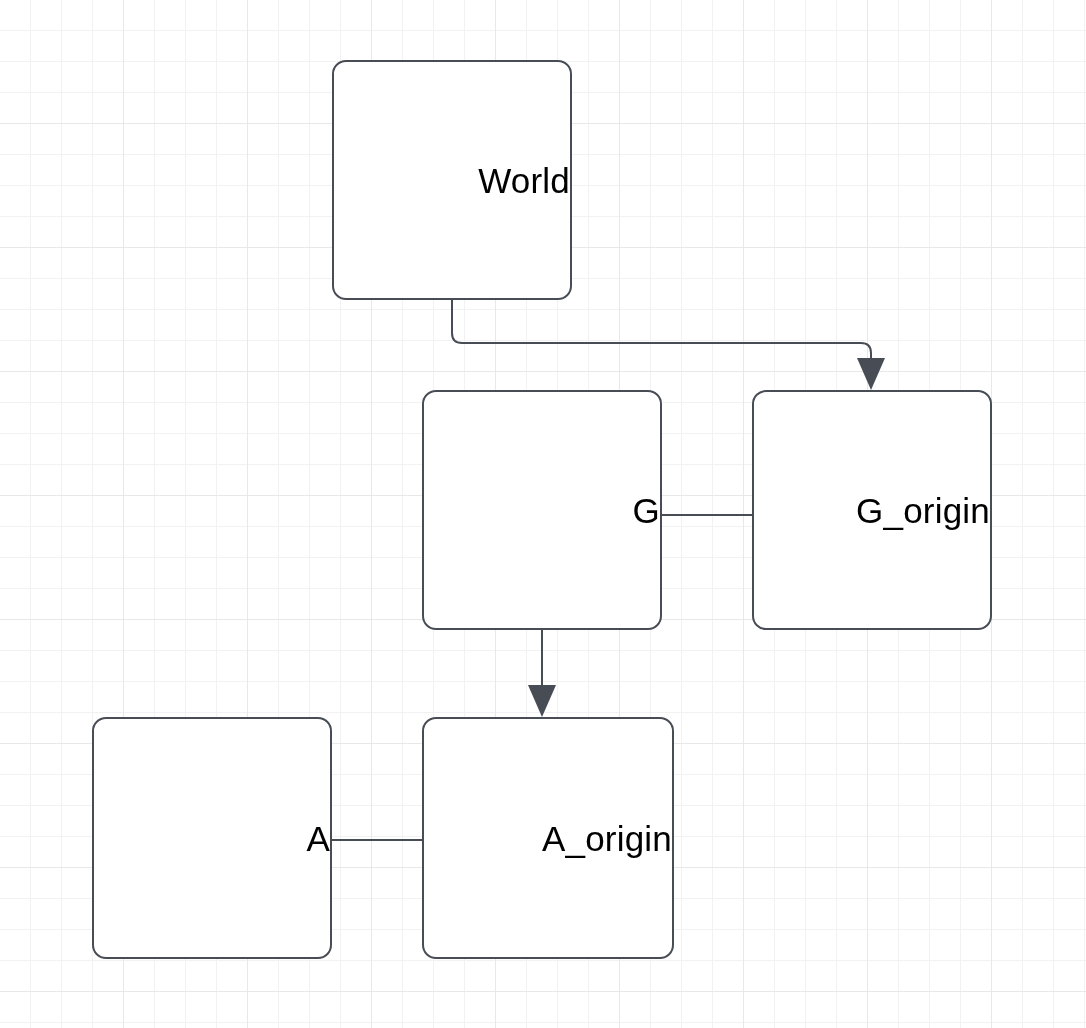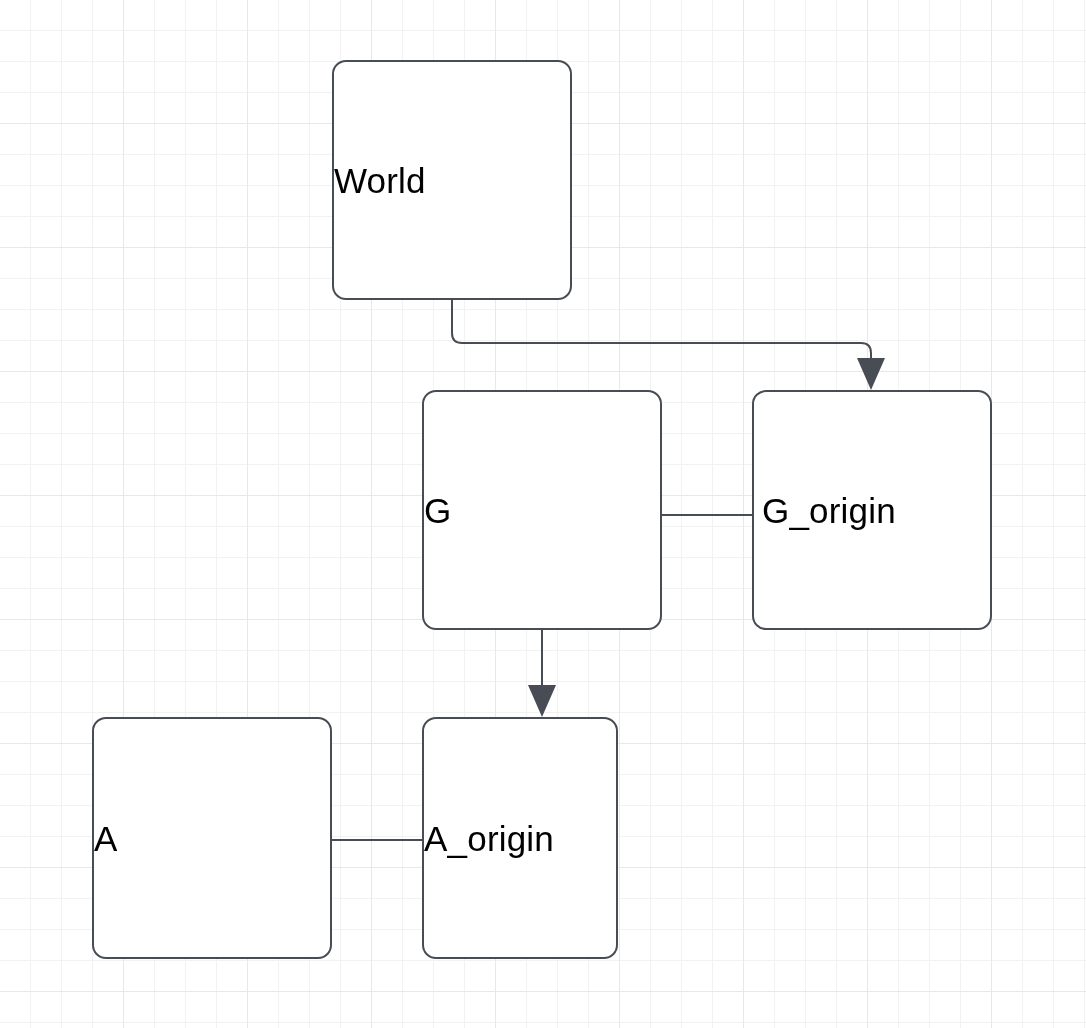--- a/index.html
+++ b/index.html
@@ -35,21 +35,21 @@
     pointer-events: none;
   }
   .node {
     position: absolute;
     box-sizing: border-box;
     background: #ffffff;
     border: 2px solid #474c55;
     border-radius: 14px;
     display: flex;
     align-items: center;
-    justify-content: flex-start;
+    justify-content: flex-end;
   }
   .node-label {
     font-family: "Liberation Sans", "DejaVu Sans", sans-serif;
     font-size: 35px;
     line-height: 1;
     color: #000000;
     white-space: nowrap;
     letter-spacing: 0.2px;
   }
 </style>
@@ -88,17 +88,17 @@
   </div>
 
   <div class="node" style="left:752px; top:390px; width:240px; height:240px;padding-left:8px;">
     <span class="node-label">G_origin</span>
   </div>
 
   <div class="node" style="left:92px; top:717px; width:240px; height:242px;">
     <span class="node-label">A</span>
   </div>
 
-  <div class="node" style="left:422px; top:717px; width:196px; height:242px;">
+  <div class="node" style="left:422px; top:717px; width:252px; height:242px;">
     <span class="node-label">A_origin</span>
   </div>
 
 </div>
 
 </body></html>

